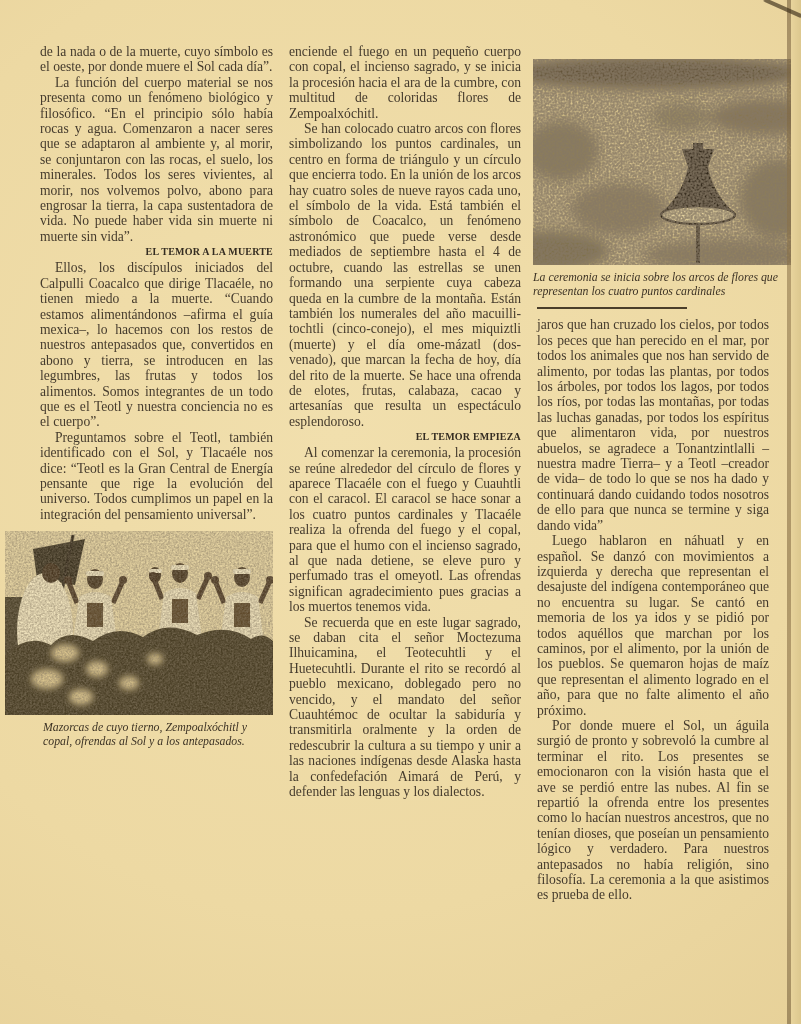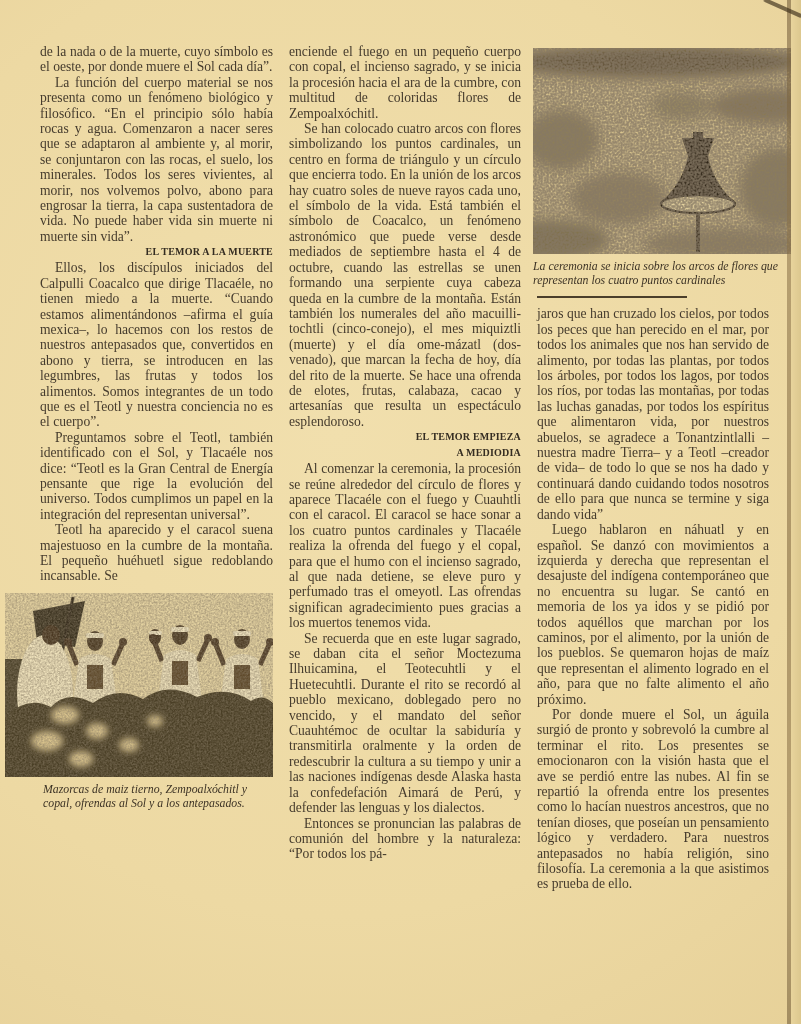--- a/index.html
+++ b/index.html
@@ -15,21 +15,21 @@
   .col-3{left:537px;width:232px;}
   .col p{margin:0;}
   p.ind{text-indent:15px;}
   .sect{font-weight:bold;text-align:right;font-size:10px;letter-spacing:.2px;
         color:#342c21;margin:9px 0 7px 0;line-height:16px;}
   .sect span{display:block;}
   .caption{font-style:italic;font-size:11.8px;line-height:14.2px;text-align:left;color:#3d3325;}
   .photo-svg{display:block;}
   .photo-wrap-bl{margin:9px 0 0 -35px;width:268px;}
   .photo-wrap-bl .caption{margin:5px 0 0 38px;width:228px;}
-  .photo-wrap-tr{margin:4px 0 0 -4px;width:258px;}
+  .photo-wrap-tr{margin:15px 0 0 -4px;width:258px;}
   .photo-wrap-tr .caption{margin:5px 0 0 0;width:250px;}
   .rule{width:150px;border:0;border-top:2px solid #4a3e2a;margin:9px 0 8px 0;}
   
   .page-crease{position:absolute;left:787px;top:0;width:4px;height:1024px;
     background:linear-gradient(180deg,#6b5534 0%,#8a7148 18%,#7b6139 55%,#8d744a 85%,#6b5534 100%);
     opacity:.55;}
   .page-edge-strip{position:absolute;left:791px;top:0;width:10px;height:1024px;
     background:linear-gradient(90deg,#e8d49c,#dcc78e);}
   .corner-streak{position:absolute;left:762px;top:6px;width:42px;height:4px;
     background:#3a2d18;border-radius:3px;transform:rotate(24deg);opacity:.65;}
@@ -37,22 +37,21 @@
 </head>
 <body>
 
 <div class="page">
 
   <div class="col col-1">
     <p>de la nada o de la muerte, cuyo símbolo es el oeste, por donde muere el Sol cada día”.</p>
     <p class="ind">La función del cuerpo material se nos presenta como un fenómeno biológico y filosófico. “En el principio sólo había rocas y agua. Comenzaron a nacer seres que se adaptaron al ambiente y, al morir, se conjuntaron con las rocas, el suelo, los minerales. Todos los seres vivientes, al morir, nos volvemos polvo, abono para engrosar la tierra, la capa sustentadora de vida. No puede haber vida sin muerte ni muerte sin vida”.</p>
     <p class="sect">EL TEMOR A LA MUERTE</p>
     <p class="ind">Ellos, los discípulos iniciados del Calpulli Coacalco que dirige Tlacaéle, no tienen miedo a la muerte. “Cuando estamos alimentándonos –afirma el guía mexica–, lo hacemos con los restos de nuestros antepasados que, convertidos en abono y tierra, se introducen en las legumbres, las frutas y todos los alimentos. Somos integrantes de un todo que es el Teotl y nuestra conciencia no es el cuerpo”.</p>
-    <p class="ind">Preguntamos sobre el Teotl, también identificado con el Sol, y Tlacaéle nos dice: “Teotl es la Gran Central de Energía pensante que rige la evolución del universo. Todos cumplimos un papel en la integración del representan universal”.</p>
-    <p class="ind">Teotl ha aparecido y el caracol suena majestuoso en la cumbre de la montaña. El pequeño huéhuetl sigue redoblando incansable. Se</p>
+    <p class="ind">Preguntamos sobre el Teotl, también identificado con el Sol, y Tlacaéle nos dice: “Teotl es la Gran Central de Energía pensante que rige la evolución del universo. Todos cumplimos un papel en la integración del pensamiento universal”.</p>
 
     <div class="photo-wrap-bl">
       <svg class="photo-svg" width="268" height="184" viewBox="0 0 268 184">
         <defs>
           <filter id="grainB" x="0" y="0" width="100%" height="100%">
             <feTurbulence type="fractalNoise" baseFrequency="0.55" numOctaves="3" seed="4"></feTurbulence>
             <feColorMatrix type="matrix" values="0 0 0 0 0.25  0 0 0 0 0.20  0 0 0 0 0.13  1.1 1.1 0 -1.25 0"></feColorMatrix>
           </filter>
           <filter id="blurB" x="-30%" y="-30%" width="160%" height="160%">
               <feGaussianBlur stdDeviation="3"></feGaussianBlur>
@@ -108,34 +107,32 @@
         <g filter="url(#blurB)" fill="#d8c28c">
           <ellipse cx="60" cy="122" rx="14" ry="9"></ellipse>
           <ellipse cx="42" cy="148" rx="16" ry="10"></ellipse>
           <ellipse cx="92" cy="138" rx="11" ry="8"></ellipse>
           <ellipse cx="124" cy="152" rx="10" ry="7"></ellipse>
           <ellipse cx="150" cy="128" rx="8" ry="6"></ellipse>
           <ellipse cx="76" cy="166" rx="12" ry="8"></ellipse>
         </g>
         <rect width="268" height="184" filter="url(#grainB)" opacity="0.55"></rect>
       </svg>
-      <div class="caption">Mazorcas de maiz tierno, Zempoalxóchitl y copal, ofrendas al Sol y a los antepasados.</div>
+      <div class="caption">Mazorcas de cuyo tierno, Zempoalxóchitl y copal, ofrendas al Sol y a los antepasados.</div>
     </div>
   </div>
 
   <div class="col col-2">
     <p>enciende el fuego en un pequeño cuerpo con copal, el incienso sagrado, y se inicia la procesión hacia el ara de la cumbre, con multitud de coloridas flores de Zempoalxóchitl.</p>
     <p class="ind">Se han colocado cuatro arcos con flores simbolizando los puntos cardinales, un centro en forma de triángulo y un círculo que encierra todo. En la unión de los arcos hay cuatro soles de nueve rayos cada uno, el símbolo de la vida. Está también el símbolo de Coacalco, un fenómeno astronómico que puede verse desde mediados de septiembre hasta el 4 de octubre, cuando las estrellas se unen formando una serpiente cuya cabeza queda en la cumbre de la montaña. Están también los numerales del año macuilli-tochtli (cinco-conejo), el mes miquiztli (muerte) y el día ome-mázatl (dos-venado), que marcan la fecha de hoy, día del rito de la muerte. Se hace una ofrenda de elotes, frutas, calabaza, cacao y artesanías que resulta un espectáculo esplendoroso.</p>
     <p class="sect">
       <span>EL TEMOR EMPIEZA</span>
-      <span>A MEDIODIA</span>
     </p>
     <p class="ind">Al comenzar la ceremonia, la procesión se reúne alrededor del círculo de flores y aparece Tlacaéle con el fuego y Cuauhtli con el caracol. El caracol se hace sonar a los cuatro puntos cardinales y Tlacaéle realiza la ofrenda del fuego y el copal, para que el humo con el incienso sagrado, al que nada detiene, se eleve puro y perfumado tras el omeyotl. Las ofrendas significan agradecimiento pues gracias a los muertos tenemos vida.</p>
     <p class="ind">Se recuerda que en este lugar sagrado, se daban cita el señor Moctezuma Ilhuicamina, el Teotecuhtli y el Huetecuhtli. Durante el rito se recordó al pueblo mexicano, doblegado pero no vencido, y el mandato del señor Cuauhtémoc de ocultar la sabiduría y transmitirla oralmente y la orden de redescubrir la cultura a su tiempo y unir a las naciones indígenas desde Alaska hasta la confedefación Aimará de Perú, y defender las lenguas y los dialectos.</p>
-    <p class="ind">Entonces se pronuncian las palabras de comunión del hombre y la naturaleza: “Por todos los pá-</p>
   </div>
 
   <div class="col col-3">
     <div class="photo-wrap-tr">
       <svg class="photo-svg" width="258" height="206" viewBox="0 0 258 206">
         <defs>
           <filter id="grainT" x="0" y="0" width="100%" height="100%">
             <feTurbulence type="fractalNoise" baseFrequency="0.5" numOctaves="3" seed="11"></feTurbulence>
             <feColorMatrix type="matrix" values="0 0 0 0 0.24  0 0 0 0 0.19  0 0 0 0 0.13  1.4 1.4 0 -1.15 0"></feColorMatrix>
           </filter>

